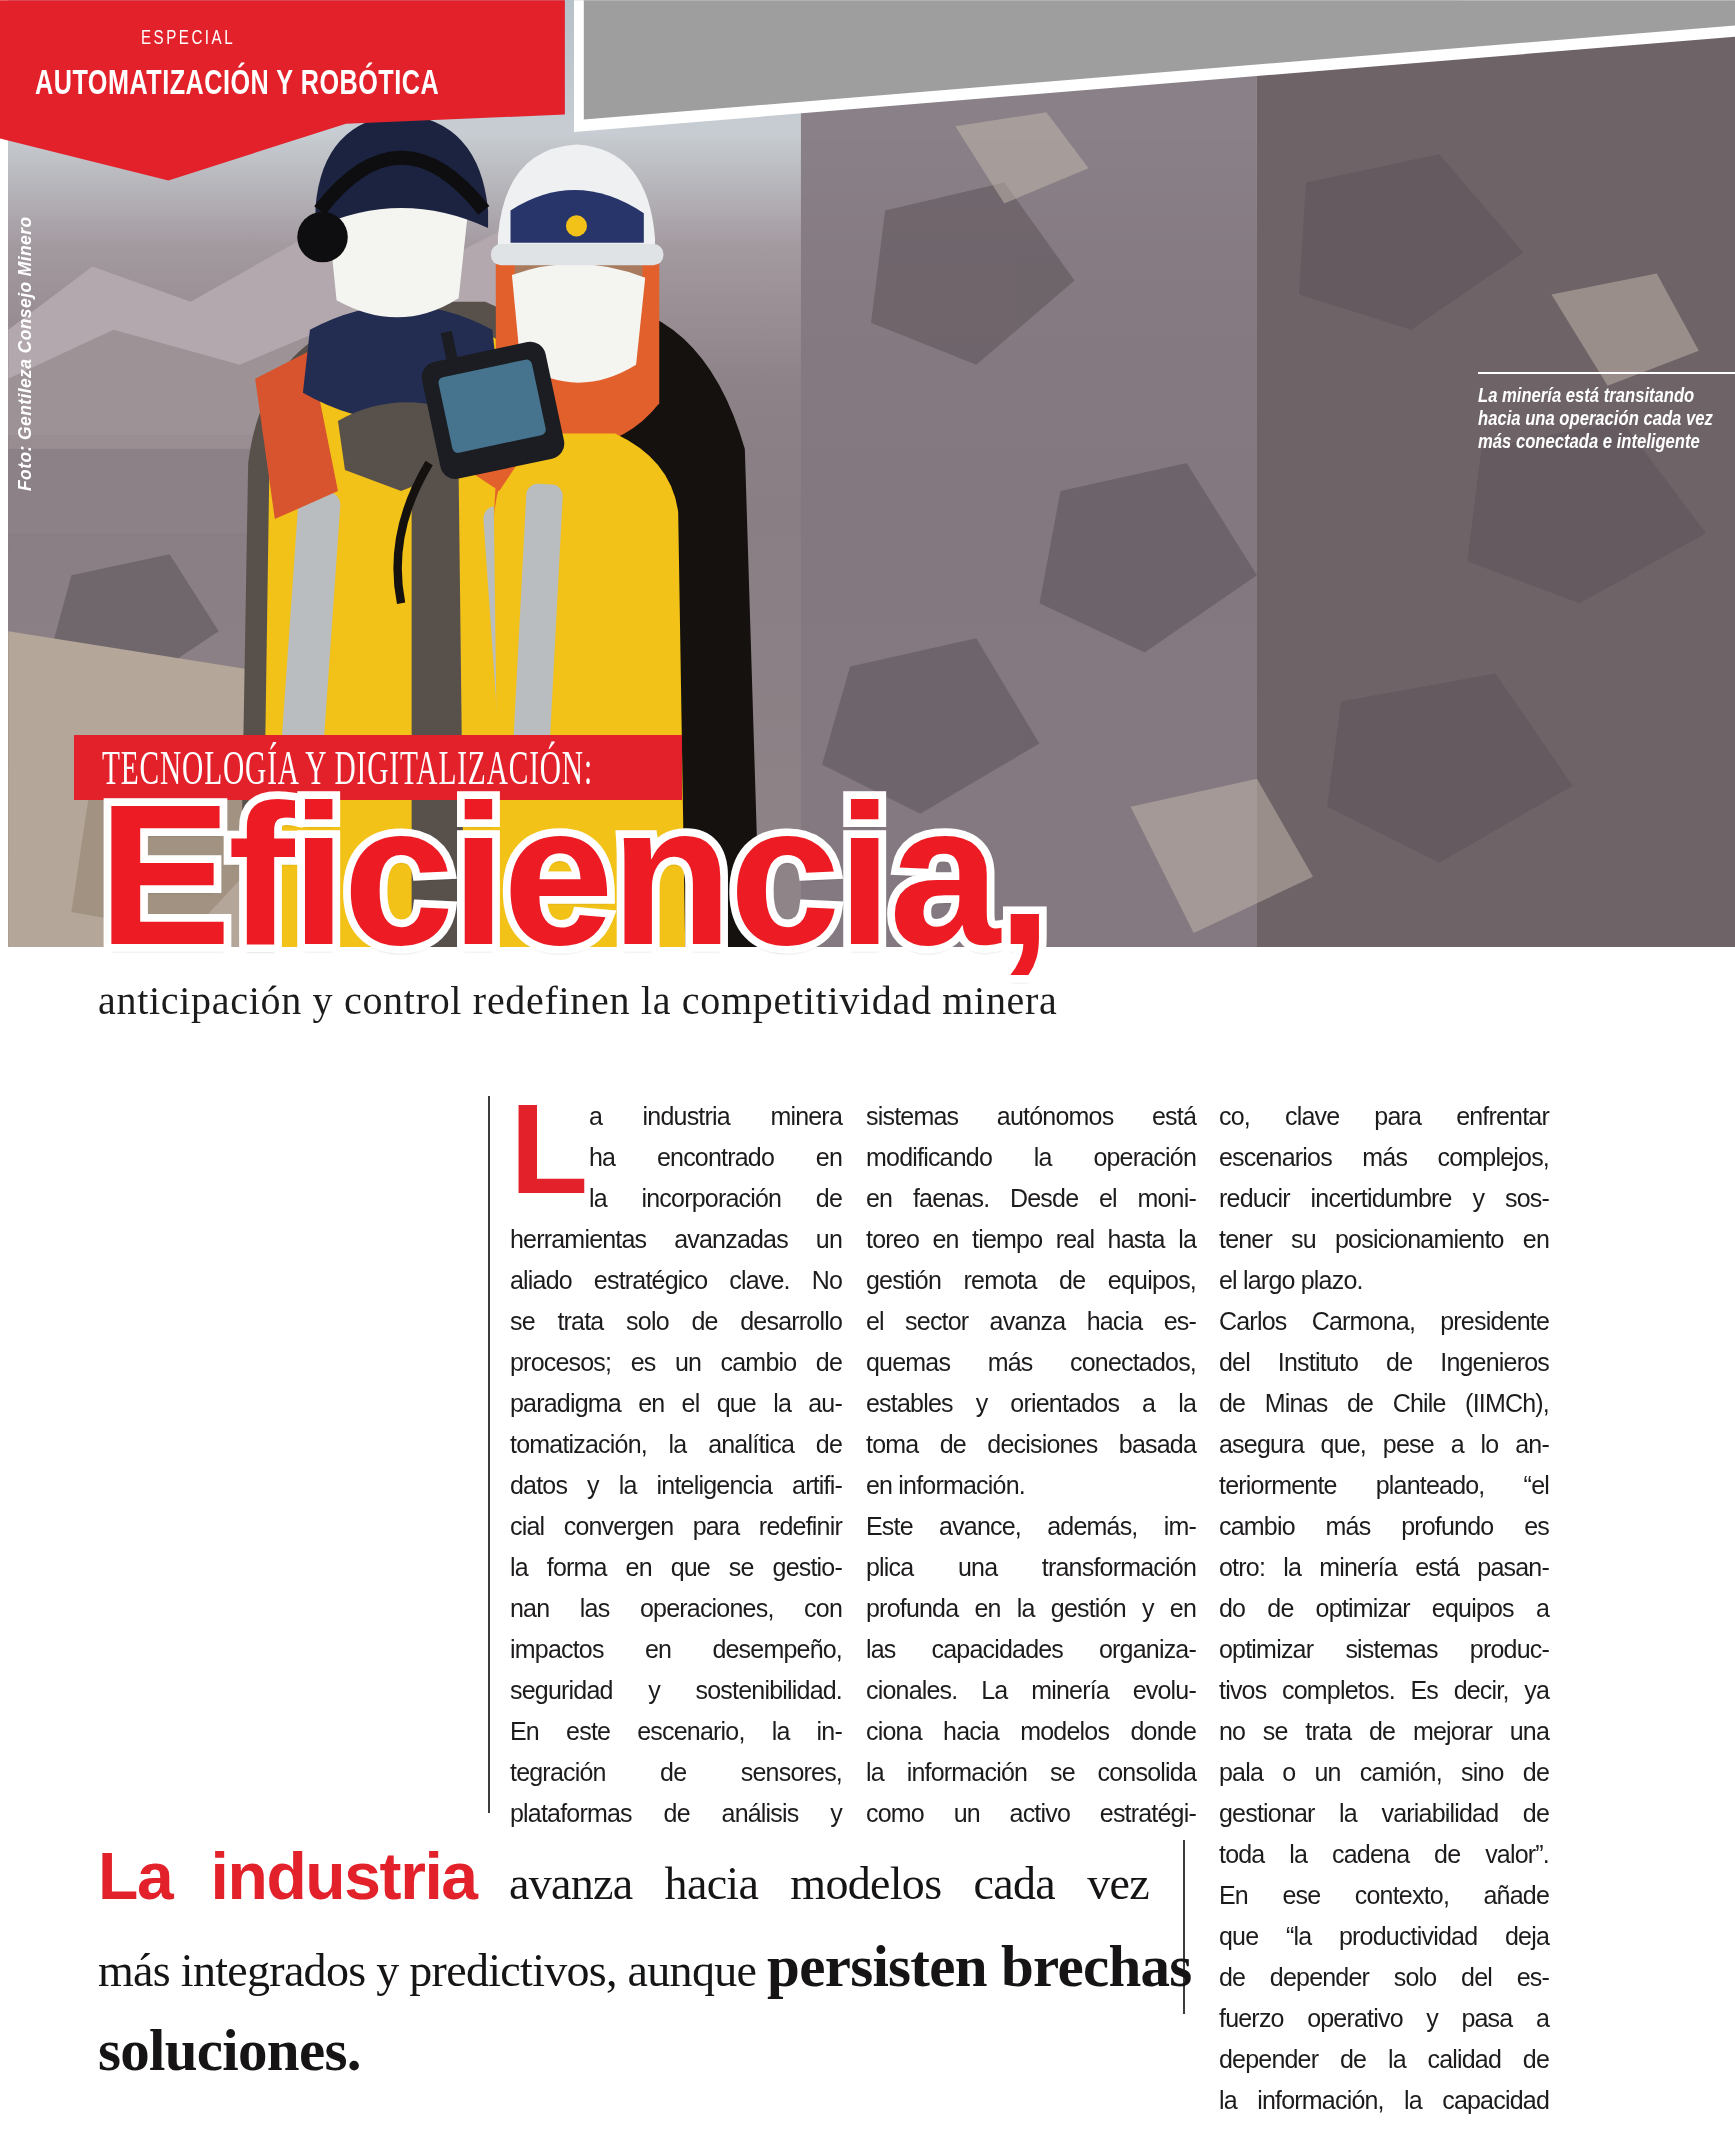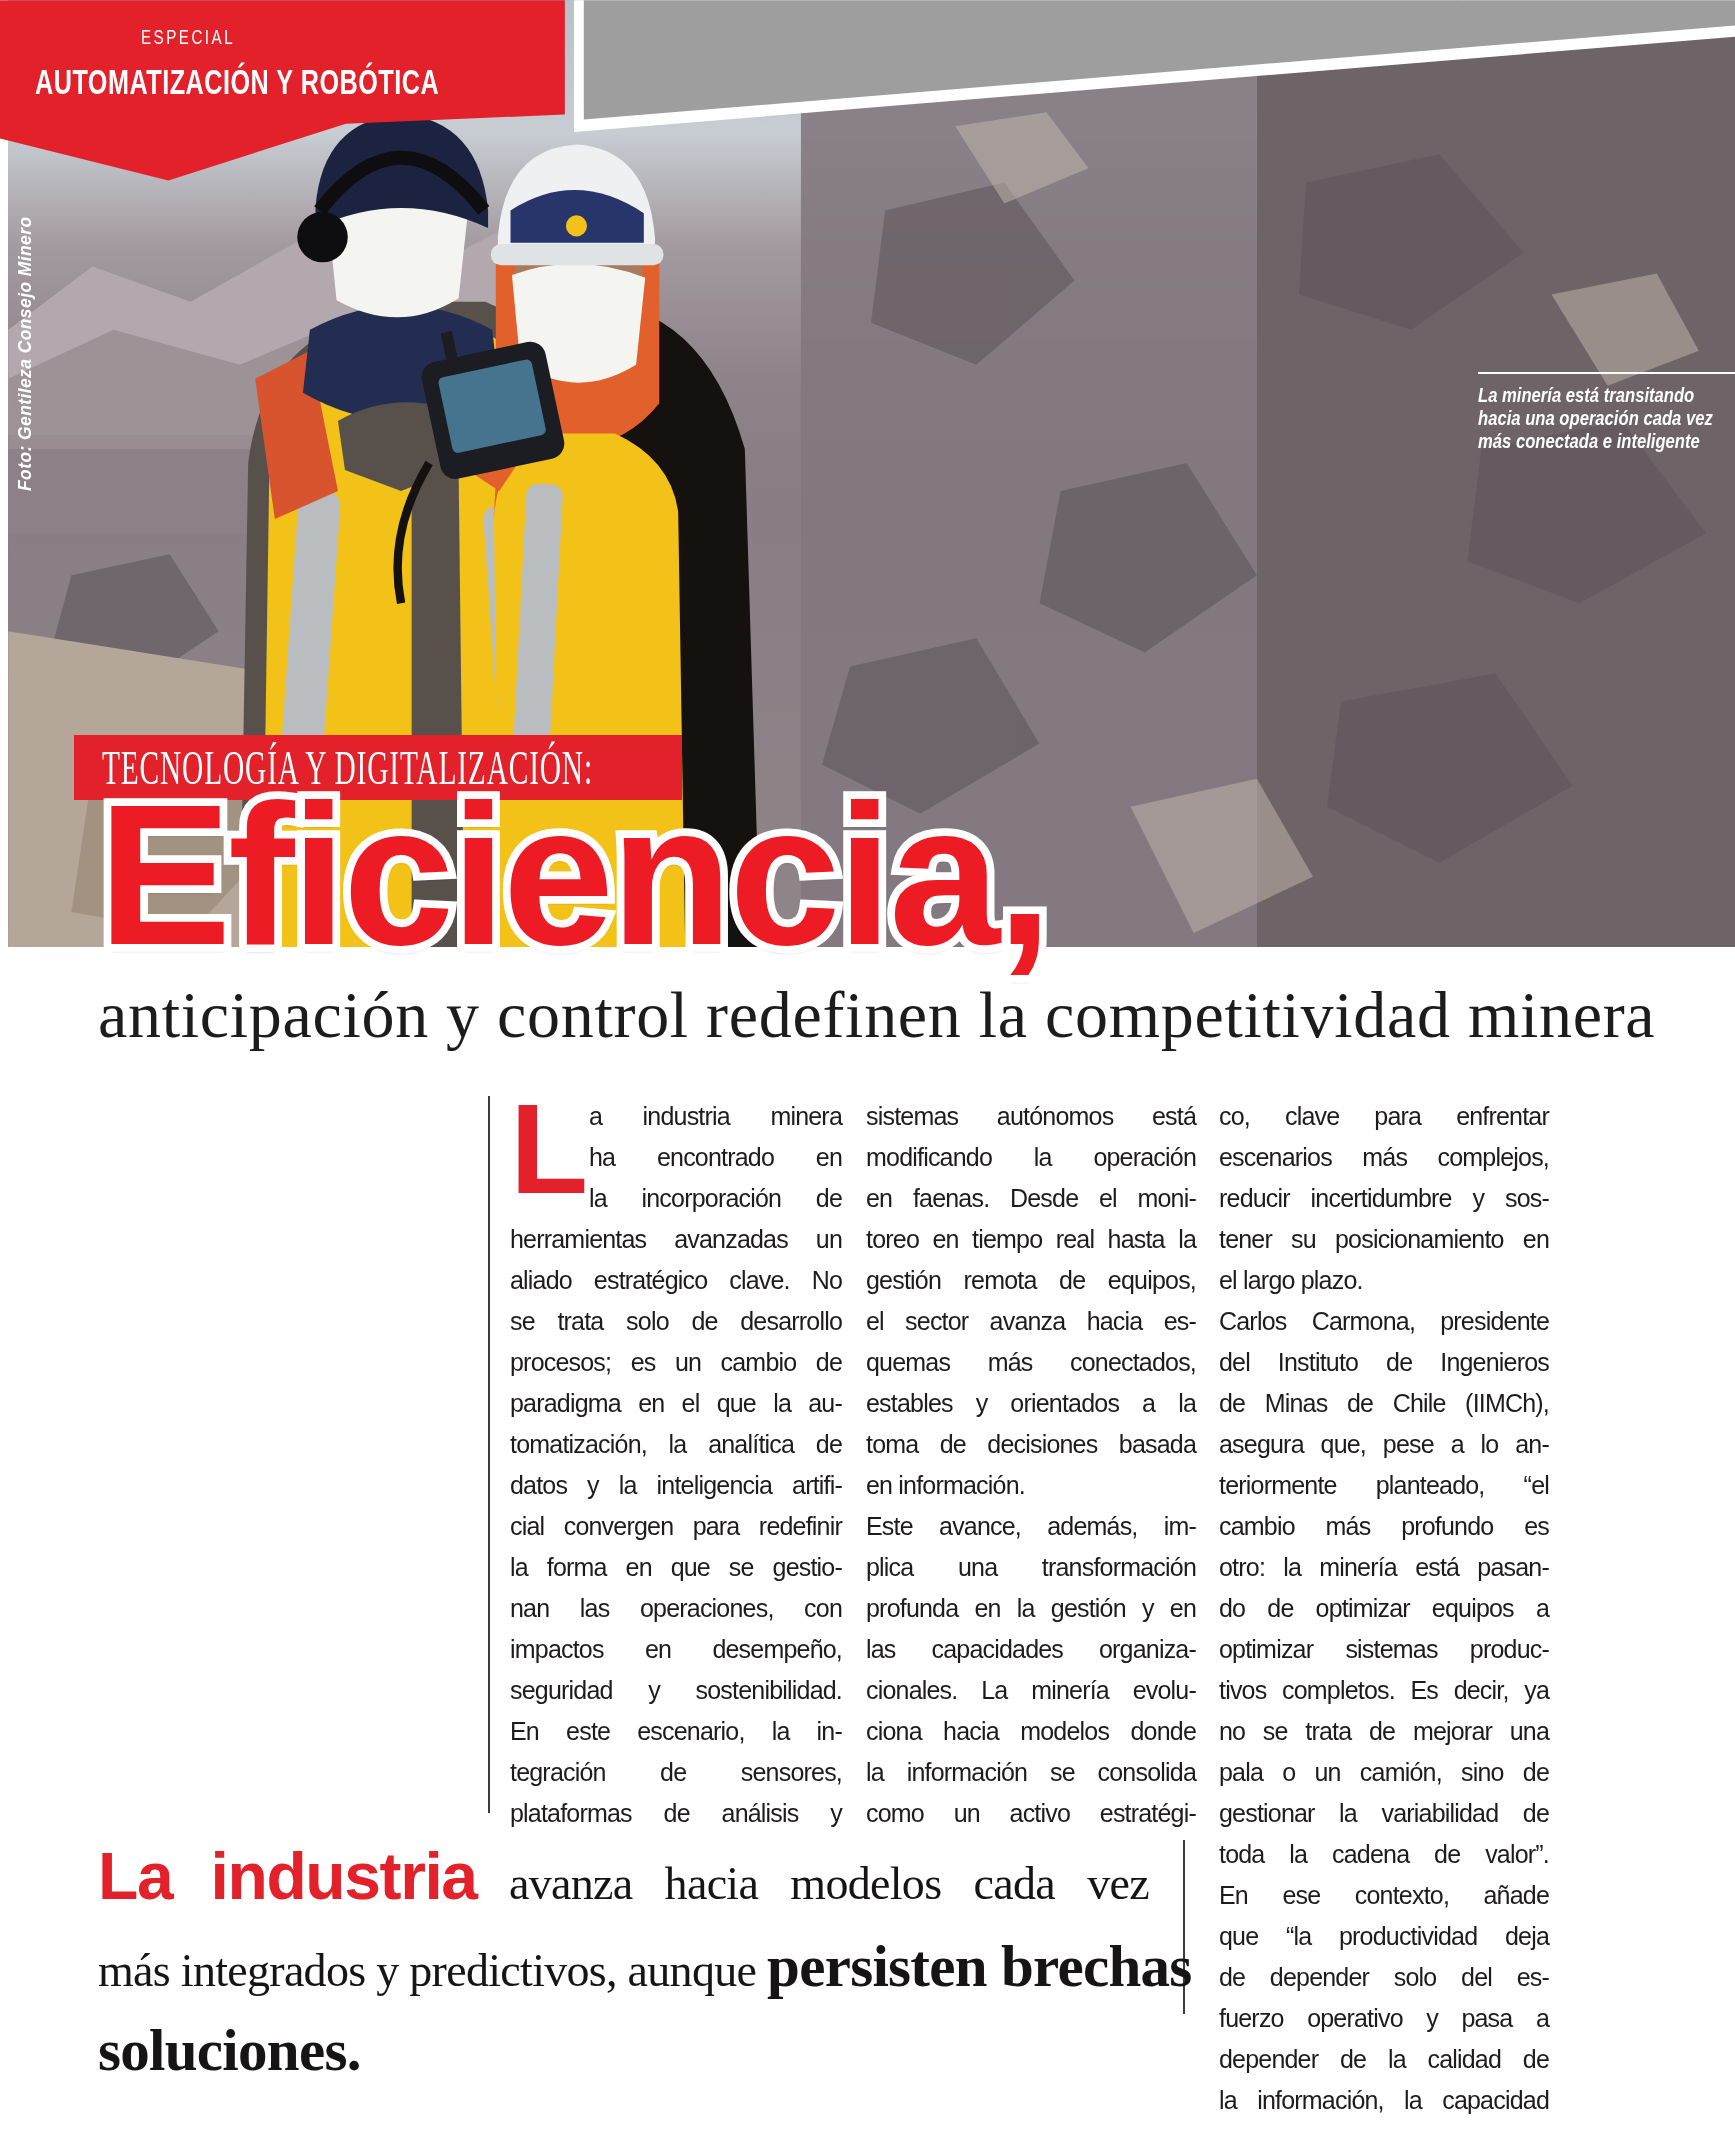--- a/index.html
+++ b/index.html
@@ -48,21 +48,21 @@
   .bigtitle span{
     font-family:"Liberation Sans",sans-serif;font-weight:bold;font-size:200px;letter-spacing:-3.5px;
   }
   .bigtitle .stroke{
     position:absolute;left:0;top:0;color:#fff;-webkit-text-stroke:15.4px #ffffff;
     text-shadow:0 7px 2.8px rgba(20,10,10,.35);
   }
   .bigtitle .fill{position:relative;color:var(--titlered,#ed1c24);}
   .subtitle{
     position:absolute;left:98px;top:977px;color:#1c1c1c;
-    font-family:"Liberation Serif",serif;font-size:66px;white-space:nowrap;letter-spacing:0.7px;
+    font-family:"Liberation Serif",serif;font-size:40px;white-space:nowrap;letter-spacing:0.7px;
   }
   
   .vrule{position:absolute;width:2.1px;background:#3c3c3c;}
   .col{position:absolute;top:1096px;color:#1e1b1c;}
   .col .bl{
     height:41px;line-height:41px;font-size:25px;letter-spacing:-0.8px;
     text-align:justify;text-align-last:justify;overflow:visible;white-space:nowrap;
   }
   .col .bl.ns{text-align-last:left;}
   .dropcap{

